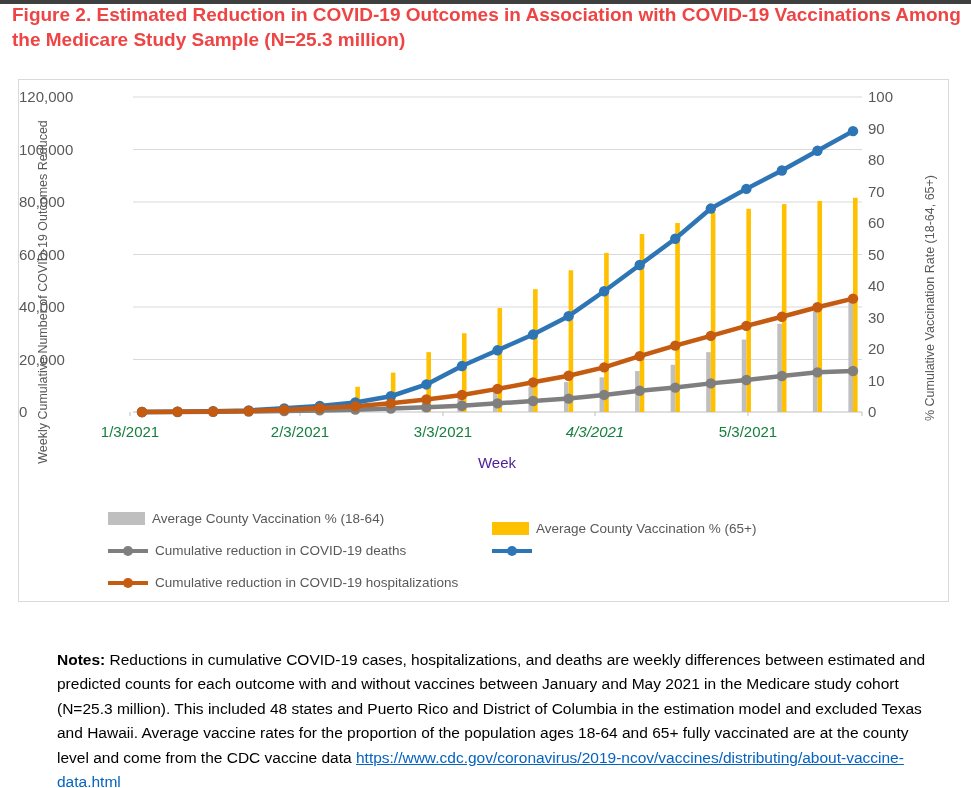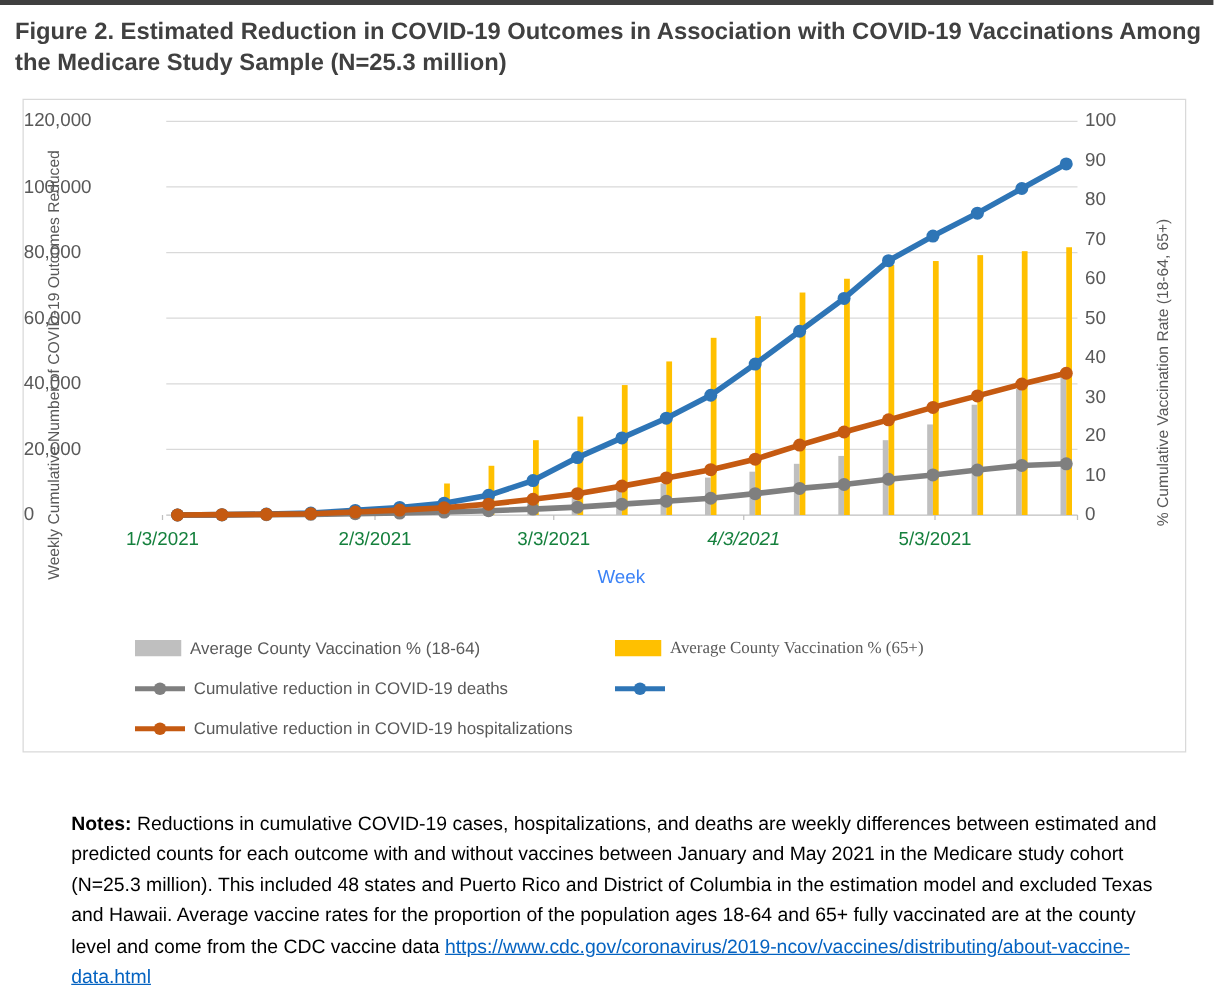--- a/index.html
+++ b/index.html
@@ -1,24 +1,24 @@
 <!DOCTYPE html>
 <html><head>
 <meta charset="utf-8">
 <style>
   html,body{margin:0;padding:0;background:#ffffff;font-family:"Liberation Sans",sans-serif;}
   #canvas{position:relative;width:971px;height:788px;background:#ffffff;overflow:hidden;}
   #top-strip{position:absolute;left:0;top:0;width:971px;height:4px;background:#3f3f3f;}
-  #fig-title{position:absolute;left:12px;top:13px;width:952px;font-size:19px;font-weight:bold;line-height:1.32;color:#404040;}
+  #fig-title{position:absolute;left:12px;top:2px;width:952px;font-size:19px;font-weight:bold;line-height:1.32;color:#ef4444;}
   #chart-box{position:absolute;left:18px;top:79px;width:929px;height:521px;border:1px solid #D9D9D9;background:#ffffff;}
   #plot{position:absolute;left:0;top:0;}
   .ax-title{position:absolute;font-size:12.5px;color:#595959;white-space:nowrap;}
   #y-left-title{left:24px;top:212px;transform:translate(-50%,-50%) rotate(-90deg);}
   #y-right-title{left:911px;top:218px;transform:translate(-50%,-50%) rotate(-90deg);}
-  #x-title{position:absolute;left:478px;top:382px;transform:translate(-50%,-50%);font-size:15px;color:#3b82f6;}
+  #x-title{position:absolute;left:478px;top:382px;transform:translate(-50%,-50%);font-size:15px;color:#4c1d95;}
   .tick-label{position:absolute;font-size:15px;color:#595959;white-space:nowrap;}
   .tick-left{left:0;width:104px;text-align:left;}
   .tick-right{left:849px;}
   .x-label{position:absolute;width:120px;text-align:center;font-size:15px;color:#15803d;}
   .lg-item{position:absolute;display:flex;align-items:center;gap:7px;height:16px;}
   .lg-bar{display:inline-block;width:37px;height:13px;}
   .lg-line{position:relative;display:inline-block;width:40px;height:13px;}
   .lg-line .ln{position:absolute;left:0;top:5px;width:40px;height:4px;}
   .lg-line .dot{position:absolute;left:15px;top:2px;width:10px;height:10px;border-radius:50%;}
   .lg-text{font-size:13.5px;color:#595959;white-space:nowrap;}
@@ -177,21 +177,21 @@
         <div class="tick-label tick-right" style="top: 8px;">100</div>
         <div class="x-label" style="left: 51px; top: 343px;">1/3/2021</div>
         <div class="x-label" style="left: 221px; top: 343px;">2/3/2021</div>
         <div class="x-label" style="left: 364px; top: 343px;">3/3/2021</div>
         <div class="x-label" style="left: 516px; top: 343px; font-style: italic;">4/3/2021</div>
         <div class="x-label" style="left: 669px; top: 343px;">5/3/2021</div>
         <div class="lg-item" style="left: 89px; top: 430px;">
           <span class="lg-bar" style="background: rgb(191, 191, 191);"></span>
           <span class="lg-text">Average County Vaccination % (18-64)</span>
         </div>
-        <div class="lg-item" style="left: 473px; top: 430px; font-family: Liberation Serif, serif;">
+        <div class="lg-item" style="left: 473px; top: 440px;">
           <span class="lg-bar" style="background: rgb(255, 192, 0);"></span>
           <span class="lg-text">Average County Vaccination % (65+)</span>
         </div>
         <div class="lg-item" style="left: 89px; top: 462px;">
           <span class="lg-line">
             <span class="ln" style="background: rgb(127, 127, 127);"></span>
             <span class="dot" style="background: rgb(127, 127, 127);"></span>
           </span>
           <span class="lg-text">Cumulative reduction in COVID-19 deaths</span>
         </div>

